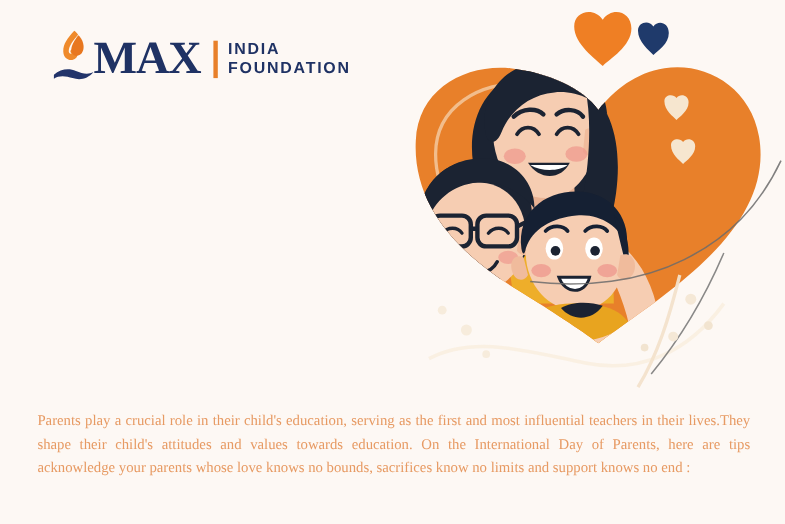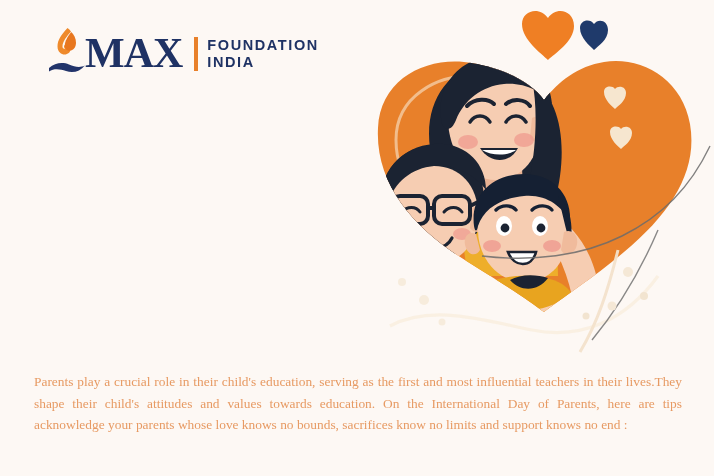--- a/index.html
+++ b/index.html
@@ -99,22 +99,22 @@
                  C23 4 21.8 3 20.5 2 Z" fill="#ef8a2b"></path>
         <path d="M24.2 6 C20.5 11 17.8 15 17.8 19.5 C17.8 23 20 24.8 22.5 24.8
                  C26.5 24.8 29 21 29 16.8 C29 12 26.8 8.6 24.2 6 Z" fill="#e8771f"></path>
         <path d="M2 42 C8 36.5 16 36 22 38.5 C28 41 33 42 38 39.5
                  C33 45.5 26 47.5 19 45 C13 43 7 42.2 2 45.5 Z" fill="#22346a"></path>
       </svg>
     </div>
     <div class="logo-word">MAX</div>
     <div class="logo-div"></div>
     <div class="logo-sub">
+      <span>INDIA</span>
       <span>FOUNDATION</span>
-      <span>INDIA</span>
     </div>
   </div>
 
   <div class="illus">
     <svg width="342" height="360" viewBox="0 0 342 360">
       <defs>
         <clipPath id="blobclip">
           <path d="M92 62 C52 58 8 80 6 128 C3 186 44 230 96 262
                    C130 283 156 300 172 312 C190 298 224 276 252 252
                    C300 212 326 170 318 124 C310 78 268 56 232 62

